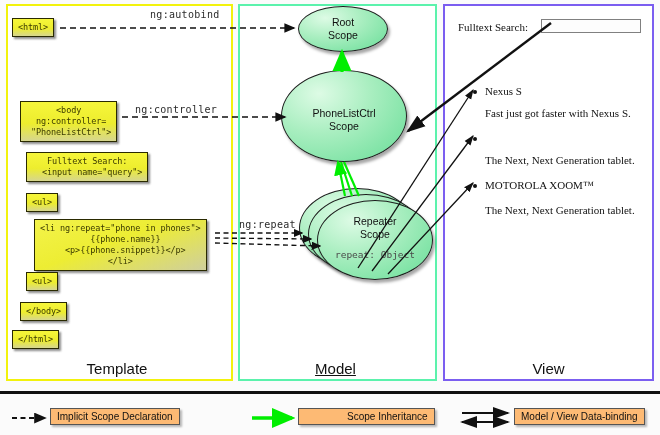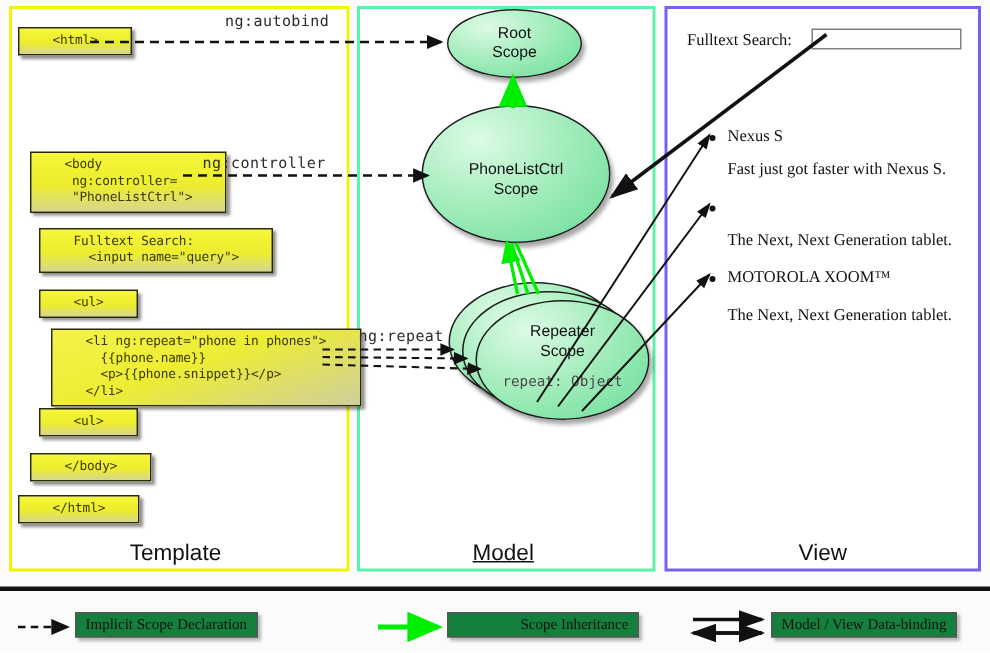--- a/index.html
+++ b/index.html
@@ -19,21 +19,21 @@
   #label-template{left:6px;  top:360px;width:222px;}
   #label-model{   left:238px;top:360px;width:195px;text-decoration:underline;}
   #label-view{    left:443px;top:360px;width:211px;}
 
   
   .codebox{position:absolute;box-sizing:border-box;border:1px solid #2a2a00;
            background:linear-gradient(180deg,#f6f63a 0%,#eded2e 55%,#d6d68f 100%);
            box-shadow:2px 2px 2px rgba(0,0,0,.45);
            font-family:"DejaVu Sans Mono","Liberation Mono",monospace;
            font-size:8.5px;color:#3a3a00;line-height:1.28;
-           padding:3px 22px;white-space:pre;letter-spacing:-.1px;}
+           padding:3px 5px;white-space:pre;letter-spacing:-.1px;text-align:center;}
 
   #cb-html   {left:12px; top:18px;}
   #cb-body   {left:20px; top:101px;}
   #cb-search {left:26px; top:152px;}
   #cb-ul1    {left:26px; top:193px;}
   #cb-li     {left:34px; top:219px; background:linear-gradient(160deg,#f3f34a 0%,#eded33 45%,#cfcf9d 100%);}
   #cb-ul2    {left:26px; top:272px;}
   #cb-cbody  {left:20px; top:302px;}
   #cb-chtml  {left:12px; top:330px;}
 
@@ -76,23 +76,23 @@
   #ell-ctrl .ell-mono{top:53px;}
 
   #ell-rep3{left:299px;top:188px;width:114px;height:78px;}
   #ell-rep2{left:308px;top:194px;width:114px;height:78px;}
   #ell-rep1{left:317px;top:200px;width:114px;height:78px;}
   #ell-rep1 .ell-text{top:14px;}
   #ell-rep1 .ell-mono{top:48px;}
 
   
   #legend-rule{position:absolute;left:0;top:391px;width:660px;height:3px;background:#111;}
-  .legend-box{position:absolute;box-sizing:border-box;border:1px solid #555;background:#15803d;
+  .legend-box{position:absolute;box-sizing:border-box;border:1px solid #555;background:#fdba74;
               box-shadow:2px 2px 2px rgba(0,0,0,.28);
-              font-family:Liberation Serif, serif;font-size:10px;color:#111;
+              font-family:Liberation Sans, sans-serif;font-size:10px;color:#111;
               padding:2px 6px;white-space:nowrap;}
   #lg-box1{left:50px; top:408px;}
   #lg-box2{left:298px;top:408px;padding-left:48px;}
   #lg-box3{left:514px;top:408px;}
 
   svg{position:absolute;left:0;top:0;width:660px;height:435px;overflow:visible;
       pointer-events:none;}
 </style>
 </head>
 <body>

